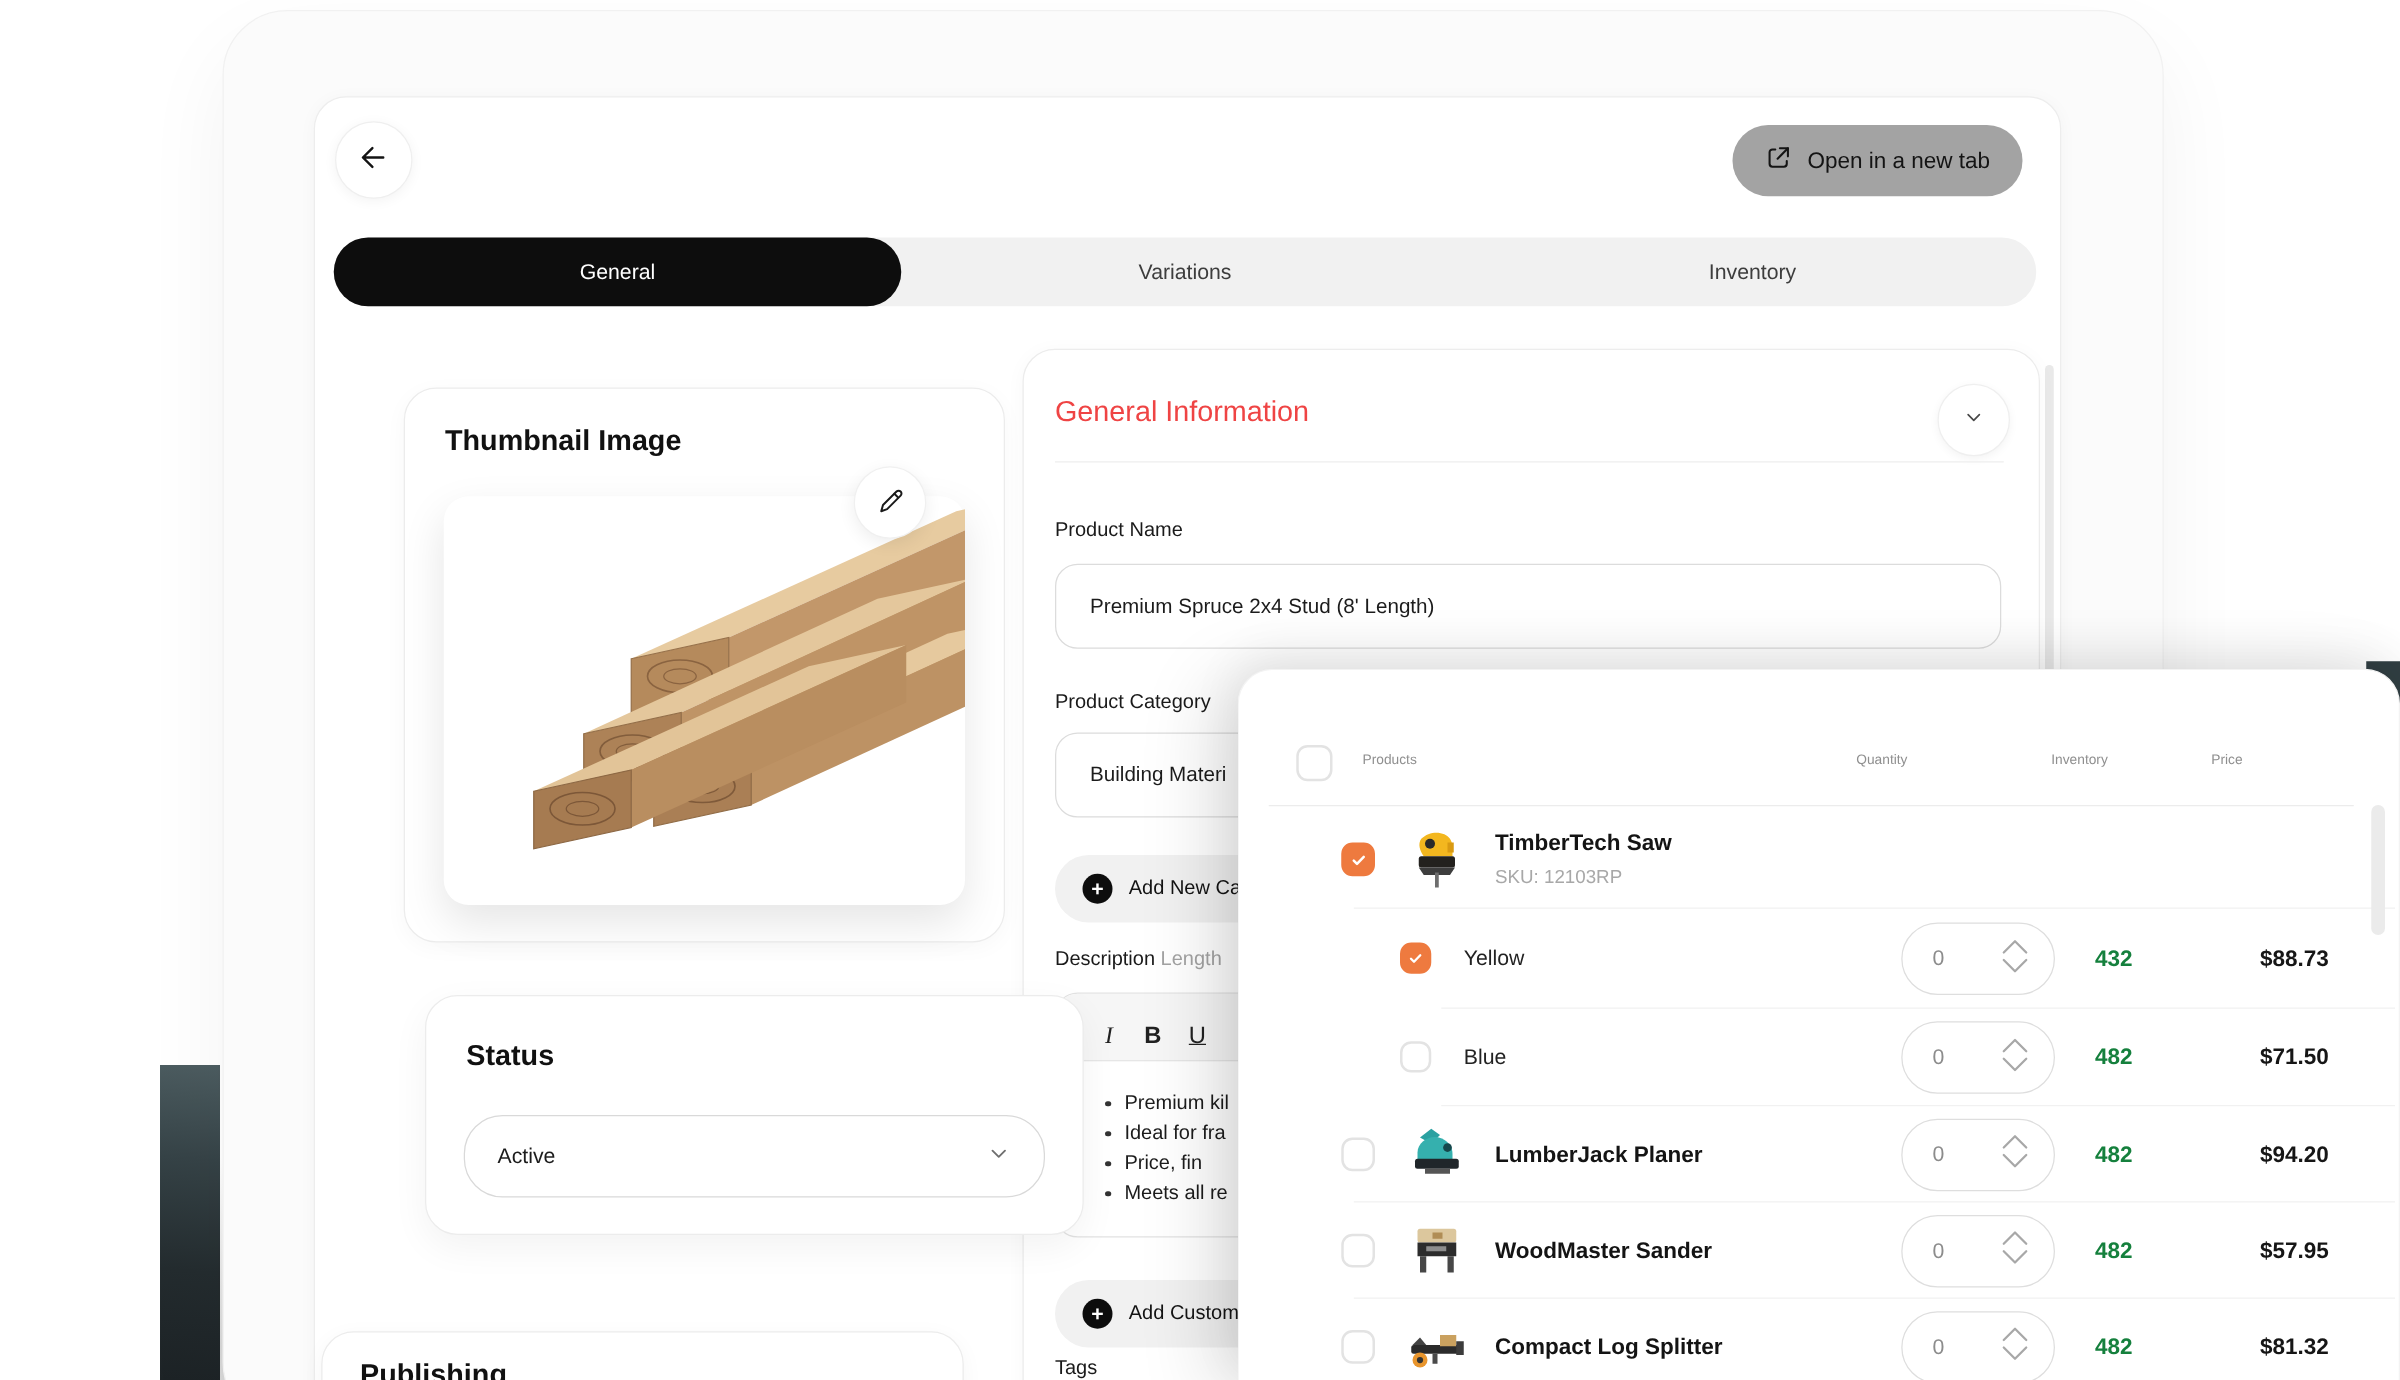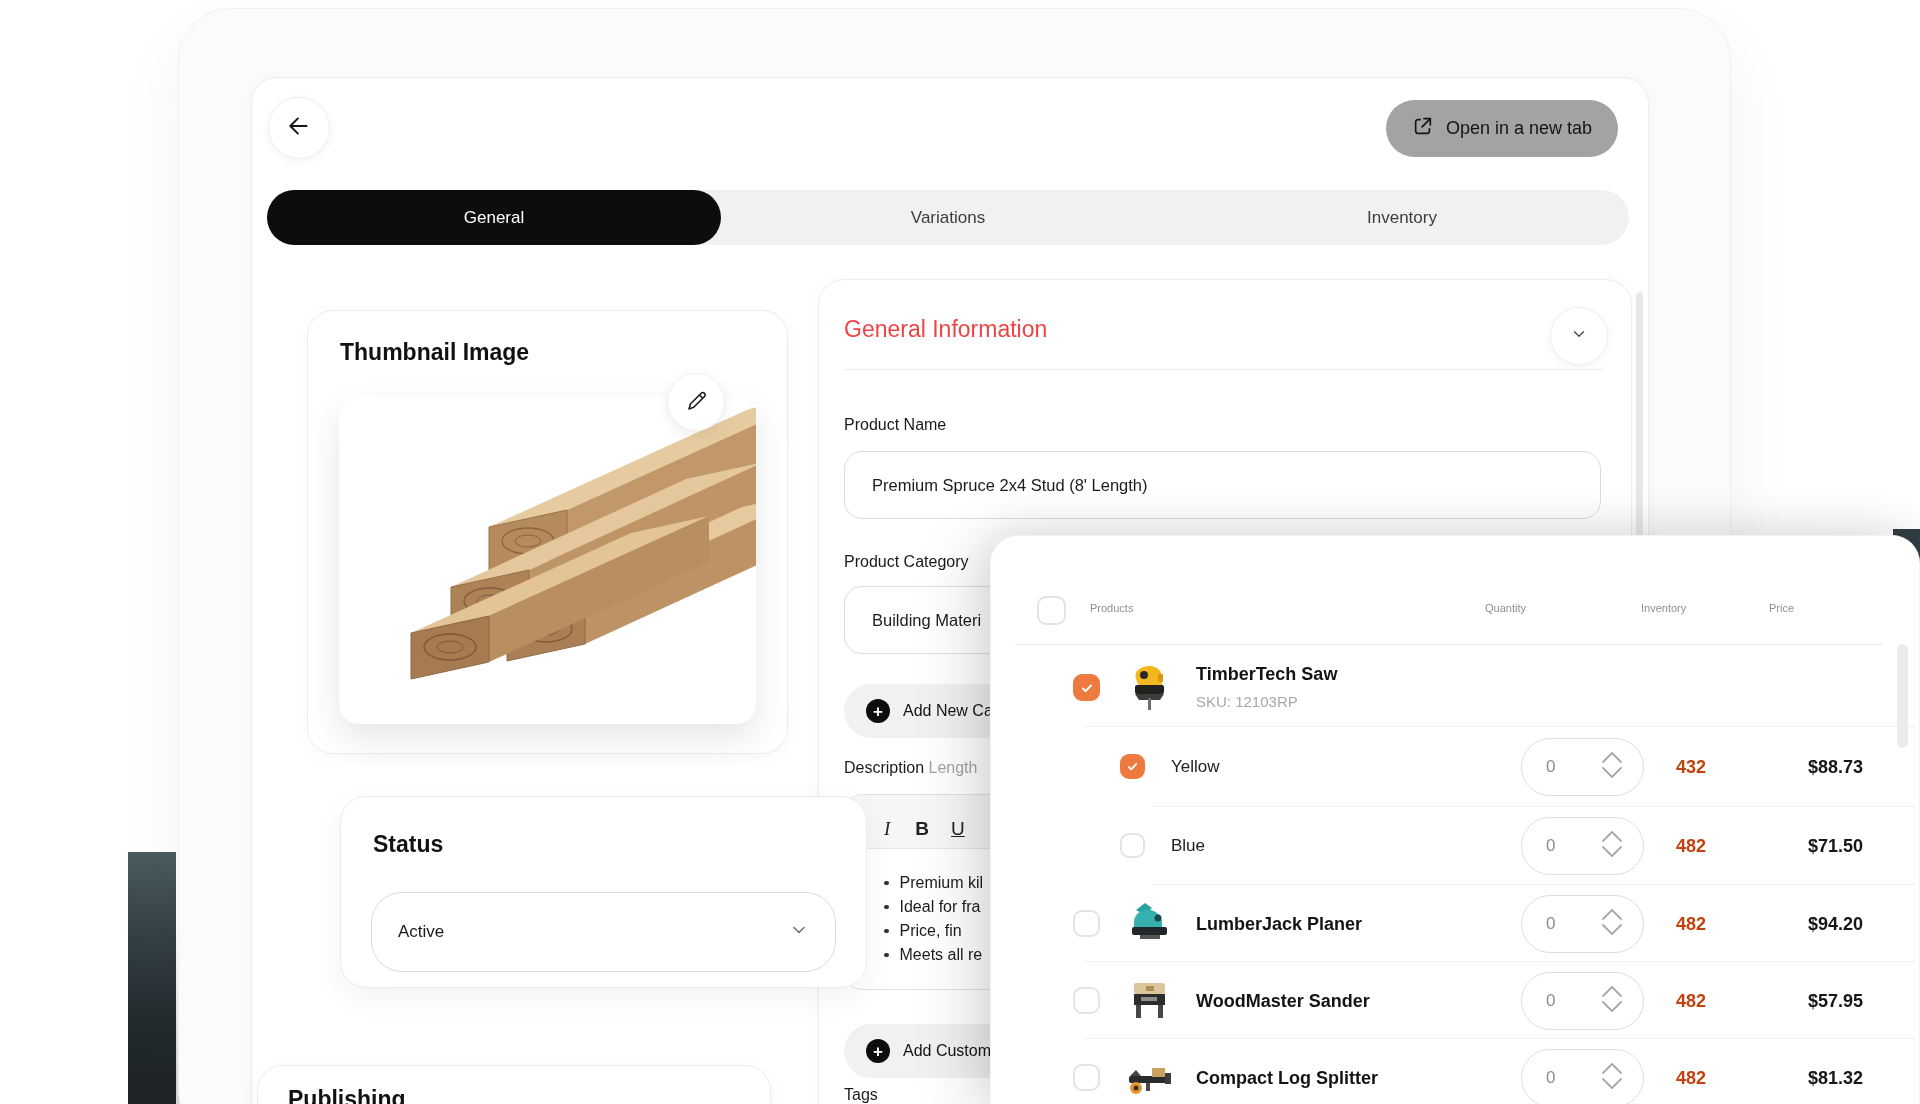--- a/index.html
+++ b/index.html
@@ -22,29 +22,29 @@
   .open-tab{position:absolute;left:1386px;top:100px;height:57px;padding:0 26px;border-radius:29px;background:#a3a3a3;
     display:flex;align-items:center;gap:12px;font-size:18px;color:#141414;z-index:2;cursor:pointer;}
 
   .tabs{position:absolute;left:267px;top:190px;width:1362px;height:55px;background:#f1f1f1;border-radius:28px;display:flex;z-index:2;}
   .tab{flex:1;display:flex;align-items:center;justify-content:center;font-size:17px;color:#3d3d3d;border-radius:28px;cursor:pointer;}
   .tab.active{background:#0d0d0d;color:#fff;font-weight:500;}
 
   .card{position:absolute;background:#fff;border:1px solid #ececec;border-radius:26px;}
   .card-title{position:absolute;font-size:23px;font-weight:700;color:#111;}
 
-  .thumb-card{left:307px;top:310px;width:479px;height:442px;z-index:2;box-shadow:0 4px 18px rgba(0,0,0,.03);text-align:center;}
+  .thumb-card{left:323px;top:310px;width:479px;height:442px;z-index:2;box-shadow:0 4px 18px rgba(0,0,0,.03);text-align:center;}
   .thumb-inner{position:absolute;left:31px;top:86px;width:417px;height:327px;background:#fff;border-radius:20px;
     box-shadow:0 14px 34px rgba(0,0,0,.10);}
   .edit-btn{position:absolute;left:328px;top:-24px;width:56px;height:56px;border-radius:50%;background:#fff;
     border:1px solid #f0f0f0;box-shadow:0 4px 14px rgba(0,0,0,.07);display:flex;align-items:center;justify-content:center;cursor:pointer;}
   .lumber{position:absolute;left:0;top:0;width:100%;height:100%;}
 
   .status-card{left:340px;top:796px;width:525px;height:190px;z-index:3;box-shadow:0 10px 30px rgba(0,0,0,.05);}
-  .status-select{position:absolute;left:30px;top:95px;width:465px;height:80px;border:1px solid #d9d9d9;border-radius:31px;
+  .status-select{position:absolute;left:30px;top:95px;width:465px;height:66px;border:1px solid #d9d9d9;border-radius:31px;
     display:flex;align-items:center;justify-content:space-between;padding:0 26px;font-size:17px;color:#1c1c1c;box-sizing:border-box;cursor:pointer;}
 
   .pub-card{left:257px;top:1065px;width:512px;height:100px;z-index:3;border-radius:26px;box-shadow:0 4px 18px rgba(0,0,0,.04);}
 
   .gen-card{left:818px;top:279px;width:812px;height:900px;z-index:2;box-shadow:0 2px 16px rgba(0,0,0,.03);}
   .gi-title{position:absolute;left:25px;top:36px;font-size:23px;font-weight:400;color:#ef4444;}
   .gi-chevron{position:absolute;left:731px;top:27px;width:56px;height:56px;border-radius:50%;background:#fff;
     border:1px solid #efefef;box-shadow:0 2px 8px rgba(0,0,0,.05);display:flex;align-items:center;justify-content:center;cursor:pointer;}
   .gi-divider{position:absolute;left:25px;width:759px;top:89px;height:1px;background:#eeeeee;}
   .f-label{position:absolute;left:25px;font-size:16px;color:#1a1a1a;}
@@ -78,21 +78,21 @@
   .prow .rdiv{position:absolute;left:57px;right:38px;bottom:0;height:1px;background:#f1f1f1;}
   .prow .rdiv.indent{left:127px;}
   .pimg{position:absolute;left:96px;width:54px;height:54px;border-radius:8px;overflow:hidden;display:flex;align-items:center;justify-content:center;}
   .pname{position:absolute;left:170px;font-size:18px;font-weight:600;color:#141414;}
   .psku{position:absolute;left:170px;font-size:15px;color:#a8a8a8;}
   .vname{position:absolute;left:145px;font-size:17px;color:#222;top:50%;transform:translateY(-50%);}
   .pname.center{top:50%;transform:translateY(-50%);}
   .stepper{position:absolute;left:495px;top:50%;transform:translateY(-50%);width:123px;height:58px;border:1px solid #dedede;border-radius:29px;
     display:flex;align-items:center;justify-content:space-between;padding:0 18px 0 24px;box-sizing:border-box;background:#fff;cursor:pointer;}
   .qty{font-size:17px;color:#8c8c8c;}
-  .inv{position:absolute;left:650px;top:50%;transform:translateY(-50%);font-size:18px;font-weight:700;color:#c2410c;}
+  .inv{position:absolute;left:650px;top:50%;transform:translateY(-50%);font-size:18px;font-weight:700;color:#15803d;}
   .price{position:absolute;left:782px;top:50%;transform:translateY(-50%);font-size:18px;font-weight:700;color:#161616;}
   .vscroll{position:absolute;left:906px;top:108px;width:11px;height:104px;border-radius:6px;background:#ebebeb;cursor:pointer;}
   .mini-scroll{position:absolute;left:1636px;top:292px;width:7px;height:360px;border-radius:4px;background:#e9e9e9;z-index:2;cursor:pointer;}
 </style>
 </head>
 <body>
 
 <div class="stage">
 
   <div class="blob-dark"></div>

